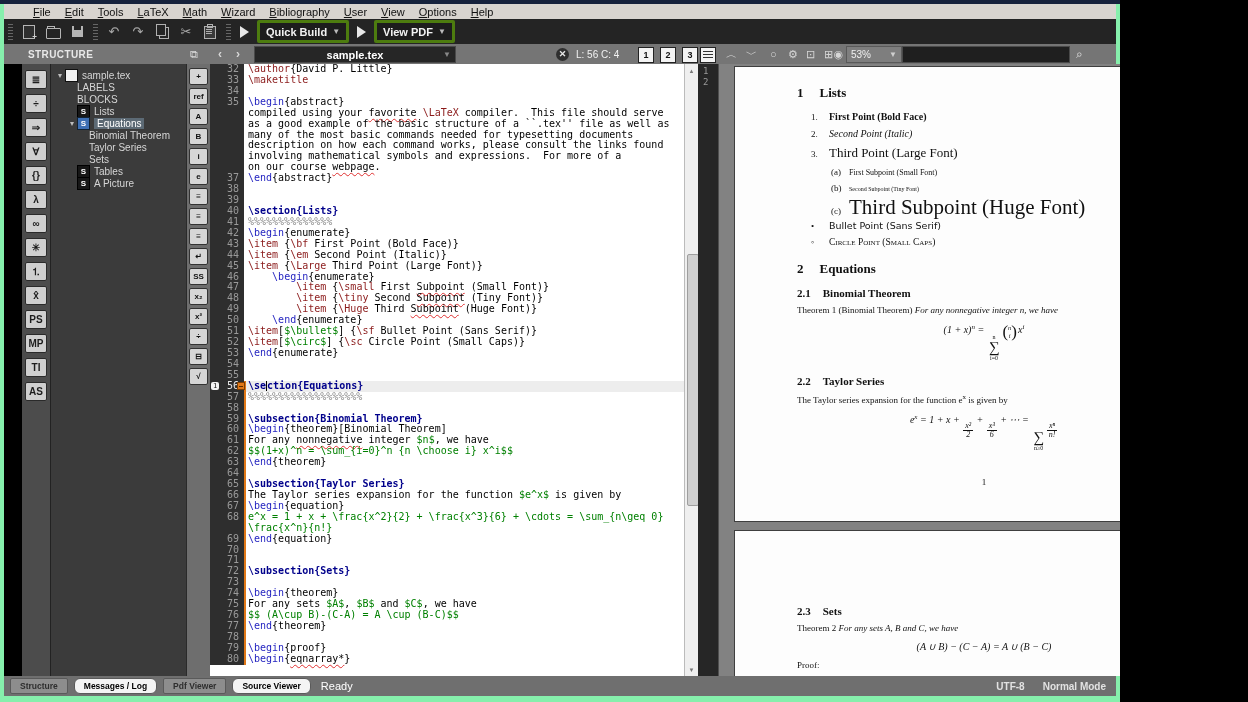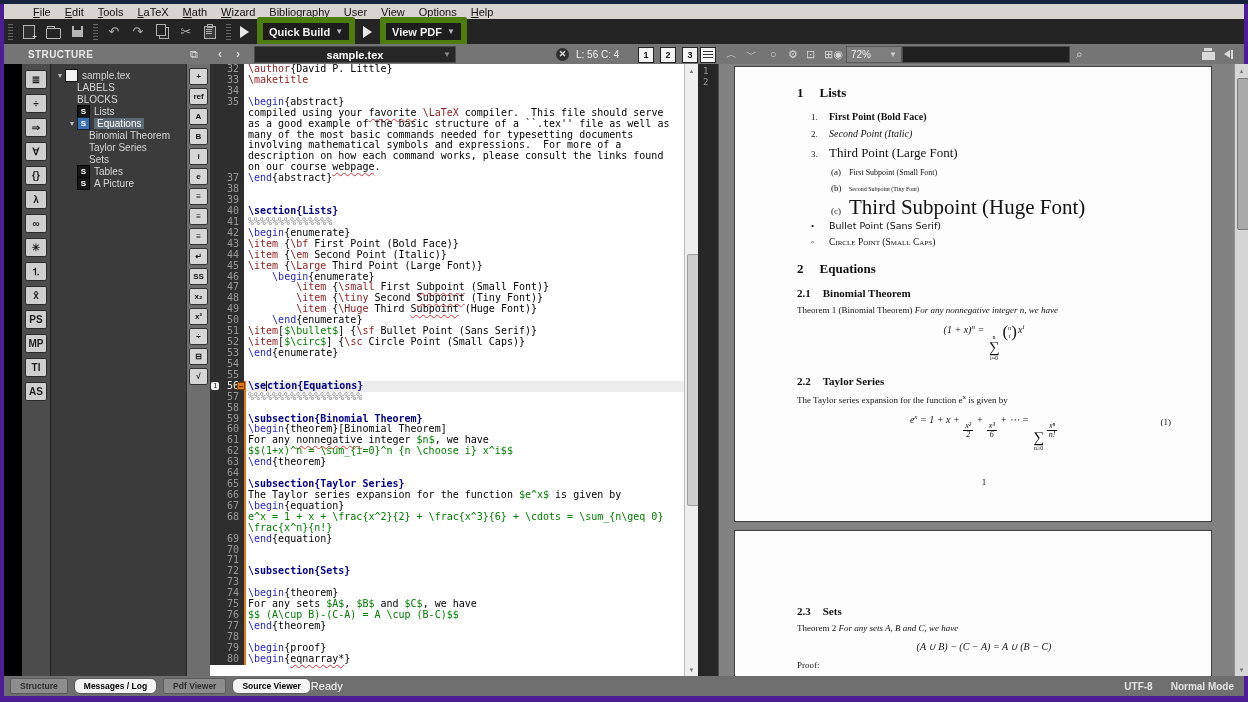--- a/index.html
+++ b/index.html
@@ -1,16 +1,16 @@
 <!DOCTYPE html>
 <html><head>
 <meta charset="utf-8">
 <style>
   html,body{margin:0;padding:0;background:#000;}
-  #stage{position:relative;width:1248px;height:702px;background:#4c1d95;overflow:hidden;
+  #stage{position:relative;width:1120px;height:702px;background:#86efac;overflow:hidden;
          font-family:"Liberation Sans",sans-serif;}
   #win{position:absolute;left:0;top:0;right:0;bottom:0;}
   
   .topstrip{position:absolute;left:0;top:0;width:100%;height:4px;background:#16223c;}
   .menubar{position:absolute;left:4px;top:4px;right:4px;height:15px;background:#d8d4cf;
            display:flex;align-items:center;padding-left:22px;font-size:11px;color:#111;}
   .menu-item{padding:0 7px;cursor:default;}
   .menu-item u{text-decoration:underline;}
   
   .toolbar1{position:absolute;left:4px;top:19px;right:4px;height:25px;background:#242424;
@@ -22,21 +22,21 @@
   .ic-folder{width:13px;height:9px;border:1px solid #b5b5b5;border-radius:1px;position:relative;margin-top:3px;}
   .ic-folder:before{content:"";position:absolute;left:0;top:-3px;width:6px;height:2px;border:1px solid #b5b5b5;border-bottom:none;}
   .ic-save{width:11px;height:11px;background:#b5b5b5;position:relative;}
   .ic-save:before{content:"";position:absolute;left:2px;top:0;width:7px;height:4px;background:#242424;}
   .uglyph{color:#a9a9a9;font-size:13px;line-height:13px;}
   .ic-copy{width:8px;height:10px;border:1px solid #b0b0b0;box-shadow:3px 3px 0 -1px #242424,3px 3px 0 0 #b0b0b0;margin:-3px 3px 0 0;}
   .ic-paste{width:10px;height:11px;border:1px solid #b0b0b0;position:relative;background:#3a3a3a;margin-top:2px;}
   .ic-paste:before{content:"";position:absolute;left:2px;top:-3px;width:4px;height:2px;border:1px solid #b0b0b0;}
   .ic-paste:after{content:"";position:absolute;left:1px;top:2px;width:6px;height:1px;background:#b0b0b0;box-shadow:0 2px 0 #b0b0b0,0 4px 0 #b0b0b0;}
   .play{width:0;height:0;border-left:9px solid #e8e8e8;border-top:6px solid transparent;border-bottom:6px solid transparent;margin:0 5px;}
-  .ddbtn{height:17px;border:6px solid #4d7c0f;background:#1d1d1d;color:#f2f2f2;font-weight:bold;
+  .ddbtn{height:17px;border:3px solid #4d7c0f;background:#1d1d1d;color:#f2f2f2;font-weight:bold;
          font-size:11px;display:flex;align-items:center;padding:0 6px;margin:0 3px;border-radius:2px;}
   .ddbtn .car{font-size:8px;margin-left:5px;color:#bbb;}
   
   .subhdr{position:absolute;left:4px;top:44px;right:4px;height:20px;background:#757575;color:#eee;}
   .subhdr>*{position:absolute;top:0;height:20px;display:flex;align-items:center;}
   .sh-structure{left:24px;font-size:10px;font-weight:bold;letter-spacing:.4px;color:#e8e8e8;}
   .sh-detach{left:186px;color:#dcdcdc;font-size:11px;}
   .navarr{color:#d8d8d8;font-size:12px;font-weight:bold;}
   .sh-prev{left:214px;} .sh-next{left:232px;}
   .filecombo{left:250px;width:200px;top:2px;height:15px;background:#262626;border:1px solid #4a4a4a;
@@ -131,21 +131,21 @@
   .binom .par{font-size:17px;font-weight:300;line-height:17px;}
   .binom .stk{display:inline-flex;flex-direction:column;align-items:center;font-size:6.5px;line-height:1.2;font-style:italic;}
   .pgno{text-align:center;font-size:9px;margin-top:26px;}
   .pscroll{left:1230px;width:14px;background:#d6d6d6;border-left:1px solid #8f8f8f;}
   .pthumb{position:absolute;left:2px;width:10px;background:#a8a8a8;border:1px solid #7d7d7d;border-radius:2px;}
   
   .statusbar{position:absolute;left:4px;top:676px;right:4px;height:20px;background:#6f6f6f;display:flex;align-items:center;}
   .stab{height:14px;font-size:8.5px;font-weight:bold;display:flex;align-items:center;padding:0 9px;margin-left:6px;
         background:#8d8d8d;color:#2e2e2e;border:1px solid #5a5a5a;border-radius:2px;}
   .stab.on{background:#f4f4f4;color:#000;border-radius:6px;}
-  .ready{color:#fff;font-size:11px;}
+  .ready{color:#fff;font-size:11px;margin-left:10px;}
   .sbright{margin-left:auto;margin-right:10px;color:#e2e2e2;font-size:10px;font-weight:bold;display:flex;gap:18px;}
 </style>
 </head>
 <body>
 
 <div id="stage">
 <div id="win">
   <div class="topstrip"></div>
 
   <div class="menubar" id="menubar">
@@ -229,21 +229,21 @@
     <div class="shg" style="left:742px">﹀</div>
     <div class="shg" style="left:766px">○</div>
     <div class="shg" style="left:784px">⚙</div>
     <div class="shg" style="left:802px">⊡</div>
     <div class="shg" style="left:820px">⊞</div>
 
     <div class="shg" style="left:828px"></div>
 
     <div class="shg" style="left:829.5px">◉</div>
     <div class="zoomcombo">
-      <span>72%</span>
+      <span>53%</span>
       <span class="car">▼</span>
     </div>
     <div class="searchbox"></div>
     <div class="sh-mag">⌕</div>
     <div style="left:1198px">
           <div class="ic-print"></div>
         </div>
     <div class="sh-collapse" style="left:1220px">
           <span class="tri"></span>
           <span class="bar"></span>
@@ -333,22 +333,22 @@
           <div class="eibtn">√</div>
         </div>
     <div class="col editor" id="editor">
           <div class="crow"><div class="gut">32</div><div class="mbar"></div><div class="ct"><span class="tok-cmd">\author</span><span class="tok-txt">{David P. Little}</span></div></div>
           <div class="crow"><div class="gut">33</div><div class="mbar"></div><div class="ct"><span class="tok-cmd">\maketitle</span></div></div>
           <div class="crow"><div class="gut">34</div><div class="mbar"></div><div class="ct"></div></div>
           <div class="crow"><div class="gut">35</div><div class="mbar"></div><div class="ct"><span class="tok-kw">\begin</span><span class="tok-txt">{abstract}</span></div></div>
           <div class="crow"><div class="gut"></div><div class="mbar"></div><div class="ct"><span class="tok-txt">compiled using your </span><span class="tok-sp">favorite</span><span class="tok-txt"> </span><span class="tok-cmd">\LaTeX</span><span class="tok-txt"> compiler.  This file should serve</span></div></div>
           <div class="crow"><div class="gut"></div><div class="mbar"></div><div class="ct"><span class="tok-txt">as a good example of the basic structure of a ``.tex'' file as well as</span></div></div>
           <div class="crow"><div class="gut"></div><div class="mbar"></div><div class="ct"><span class="tok-txt">many of the most basic commands needed for typesetting documents</span></div></div>
+          <div class="crow"><div class="gut"></div><div class="mbar"></div><div class="ct"><span class="tok-txt">description on how each command works, please consult the links found</span></div></div>
           <div class="crow"><div class="gut"></div><div class="mbar"></div><div class="ct"><span class="tok-txt">involving mathematical symbols and expressions.  For more of a</span></div></div>
-          <div class="crow"><div class="gut"></div><div class="mbar"></div><div class="ct"><span class="tok-txt">description on how each command works, please consult the links found</span></div></div>
           <div class="crow"><div class="gut"></div><div class="mbar"></div><div class="ct"><span class="tok-txt">on our course </span><span class="tok-sp">webpage</span><span class="tok-txt">.</span></div></div>
           <div class="crow"><div class="gut">37</div><div class="mbar"></div><div class="ct"><span class="tok-kw">\end</span><span class="tok-txt">{abstract}</span></div></div>
           <div class="crow"><div class="gut">38</div><div class="mbar"></div><div class="ct"></div></div>
           <div class="crow"><div class="gut">39</div><div class="mbar"></div><div class="ct"></div></div>
           <div class="crow"><div class="gut">40</div><div class="mbar"></div><div class="ct"><span class="tok-sec">\section{Lists}</span></div></div>
           <div class="crow"><div class="gut">41</div><div class="mbar"></div><div class="ct"><span class="tok-cmt">%%%%%%%%%%%%%%</span></div></div>
           <div class="crow"><div class="gut">42</div><div class="mbar"></div><div class="ct"><span class="tok-kw">\begin</span><span class="tok-txt">{enumerate}</span></div></div>
           <div class="crow"><div class="gut">43</div><div class="mbar"></div><div class="ct"><span class="tok-cmd">\item</span><span class="tok-txt"> {</span><span class="tok-cmd">\bf</span><span class="tok-txt"> First Point (Bold Face)}</span></div></div>
           <div class="crow"><div class="gut">44</div><div class="mbar"></div><div class="ct"><span class="tok-cmd">\item</span><span class="tok-txt"> {</span><span class="tok-cmd">\em</span><span class="tok-txt"> Second Point (Italic)}</span></div></div>
           <div class="crow"><div class="gut">45</div><div class="mbar"></div><div class="ct"><span class="tok-cmd">\item</span><span class="tok-txt"> {</span><span class="tok-cmd">\Large</span><span class="tok-txt"> Third Point (Large Font)}</span></div></div>

